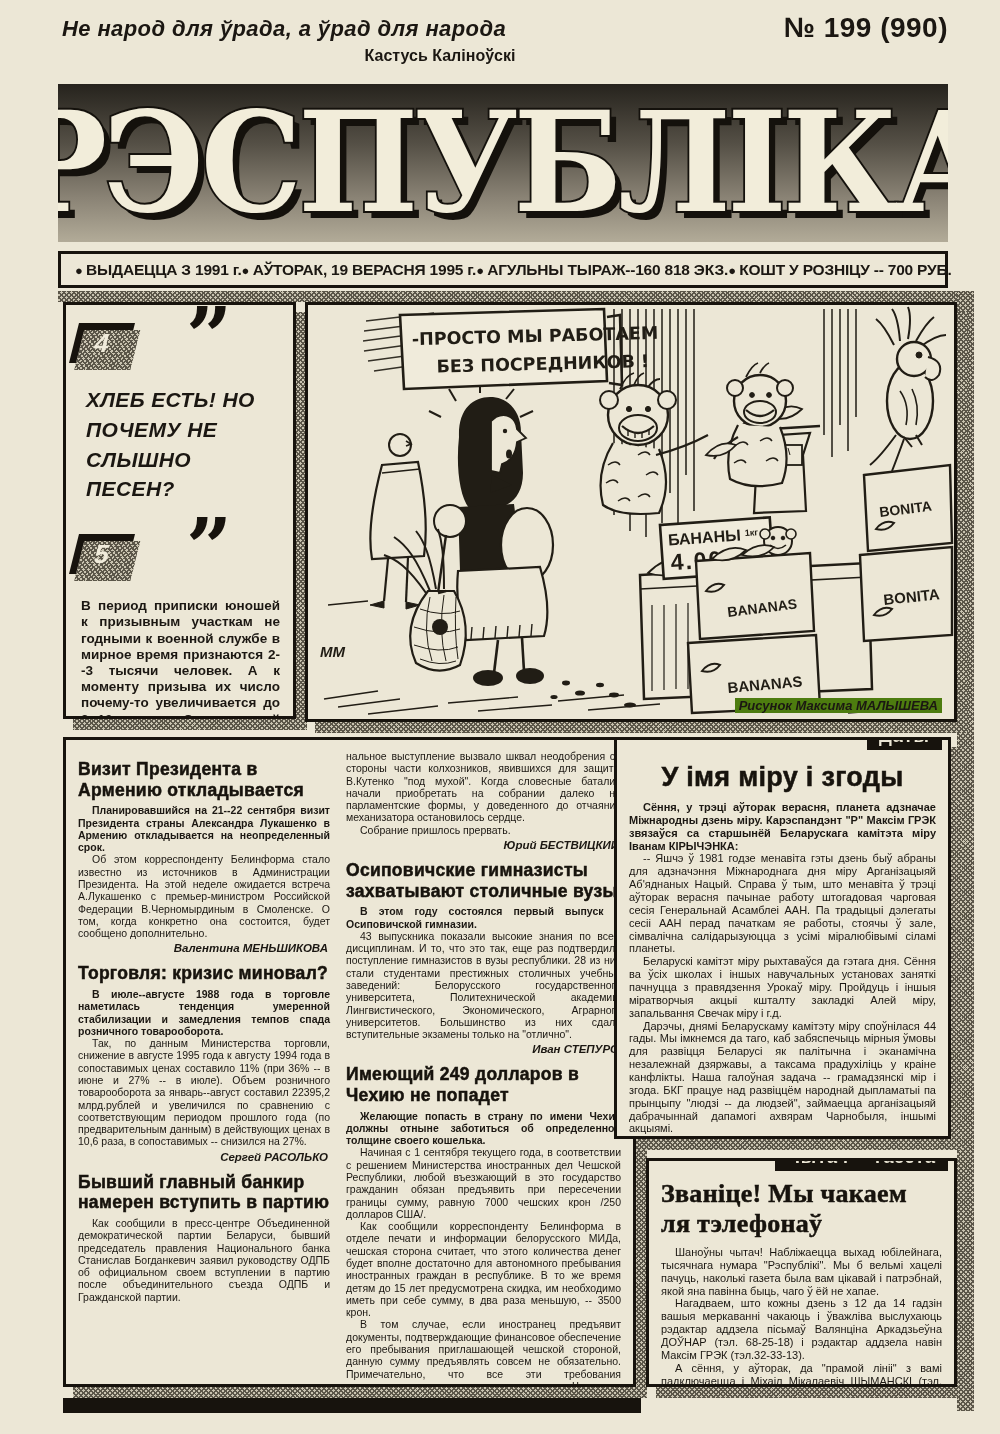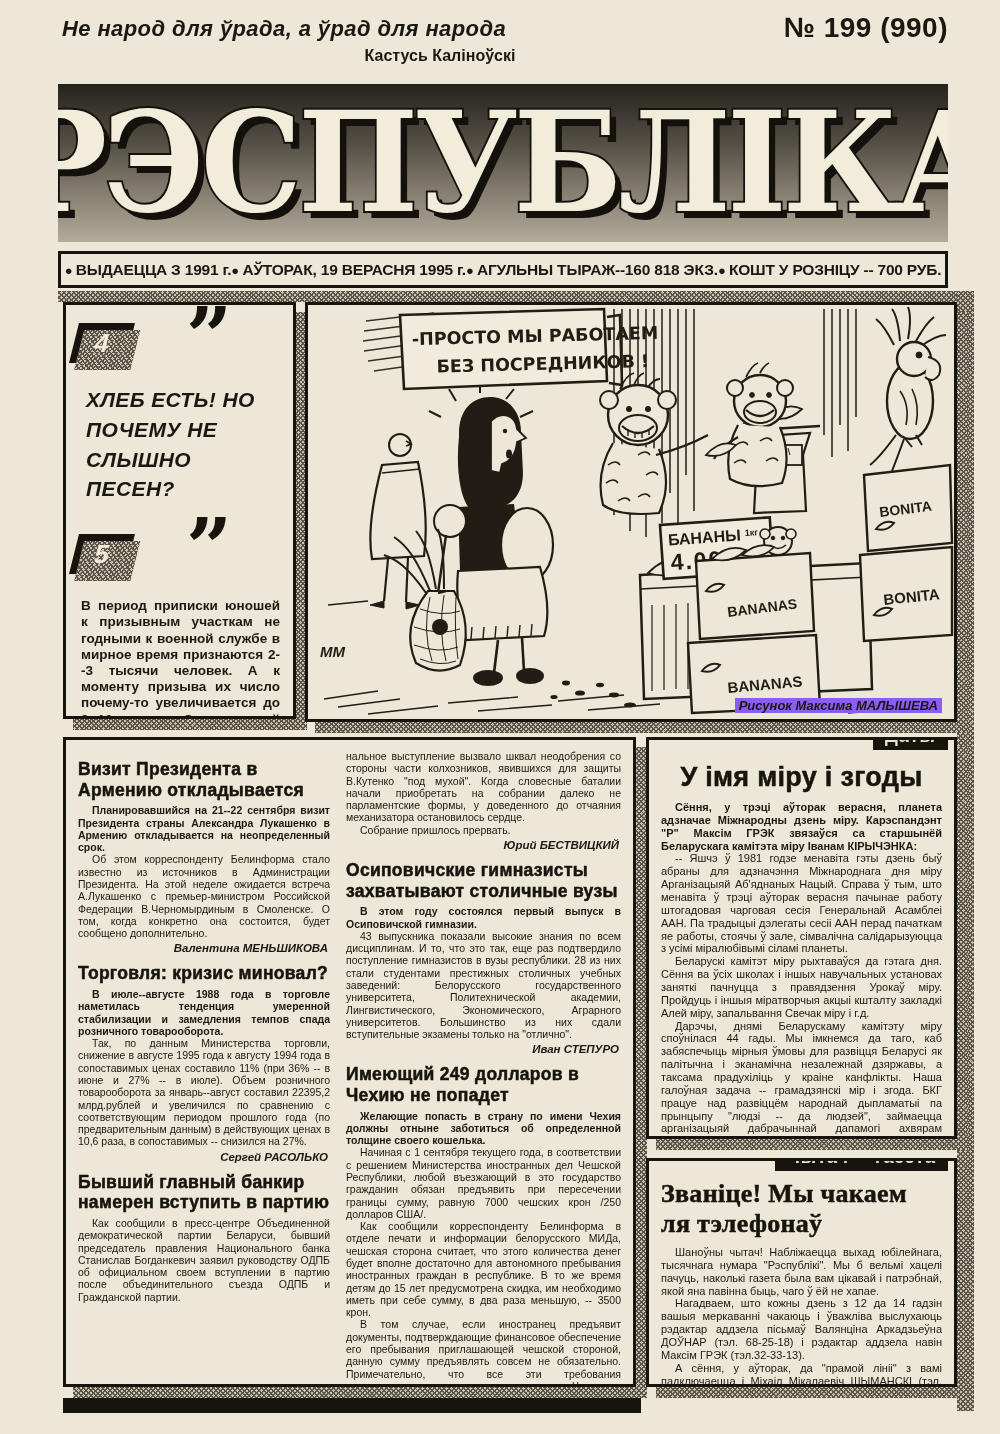--- a/index.html
+++ b/index.html
@@ -35,21 +35,21 @@
     font-size:138px; line-height:1; white-space:nowrap;
     color:#f2edda; letter-spacing:-4px;
     transform:scaleX(.92); transform-origin:center;
     -webkit-text-stroke:4px #14110c; paint-order:stroke fill;
     text-shadow:7px 7px 0 #14110c;
   }
 
   .infobar{
     position:absolute; left:58px; top:251px; width:890px; height:37px;
     border:3px solid #17130d; background:#ece7d6;
-    display:flex; align-items:center; justify-content:center;
+    display:flex; align-items:center; justify-content:flex-start;
     padding:0 14px; white-space:nowrap;
   }
   .infobar span{ font-weight:bold; font-size:15.5px; letter-spacing:-.2px; }
   .infobar span::before{ content:"● "; font-size:13px; }
 
   .band-top{ position:absolute; left:58px; top:291px; width:916px; height:11px; }
   .band-right{ position:absolute; left:957px; top:291px; width:17px; height:1120px; }
   .bar-bottom{ position:absolute; left:63px; top:1398px; width:578px; height:15px; background:#17130d; }
 
   
@@ -95,30 +95,30 @@
   .teaser-quote{
     margin:16px 13px 0 15px; font-size:13.5px; line-height:1.2;
     font-weight:bold; text-align:justify;
   }
 
   
   .cartoon-box{ left:305px; top:302px; width:652px; height:420px; }
   .cartoon-box .inner{ padding:0; }
   .cartoon-caption{
     position:absolute; right:12px; bottom:6px; z-index:3;
-    font-size:13px; font-weight:bold; font-style:italic; background:#8b5cf6; padding:0 4px;
+    font-size:13px; font-weight:bold; font-style:italic; background:#4d7c0f; padding:0 4px;
   }
 
   
   .boxA{ left:63px; top:737px; width:573px; height:650px; }
   .boxA .inner{ padding:10px 10px 6px 12px; display:flex; gap:16px; }
   .colL{ width:252px; flex:none; }
   .colM{ width:275px; flex:none; }
 
-  .boxB{ left:646px; top:737px; width:311px; height:402px; }
+  .boxB{ left:614px; top:737px; width:337px; height:402px; }
   .boxC{ left:646px; top:1158px; width:311px; height:229px; }
   .boxB .inner, .boxC .inner{ padding:10px 12px 6px 12px; }
   .badge{
     position:absolute; top:-15px; right:6px; z-index:2;
     background:#17130d; color:#ece7d6; font-weight:bold; font-size:18px;
     padding:1px 12px 3px; letter-spacing:1px;
   }
 
   .display{ font-weight:bold; color:#17130d; letter-spacing:.3px; -webkit-text-stroke:.5px #17130d; }
   h3.display{ font-size:17.5px; line-height:1.18; margin:9px 0 4px; }

